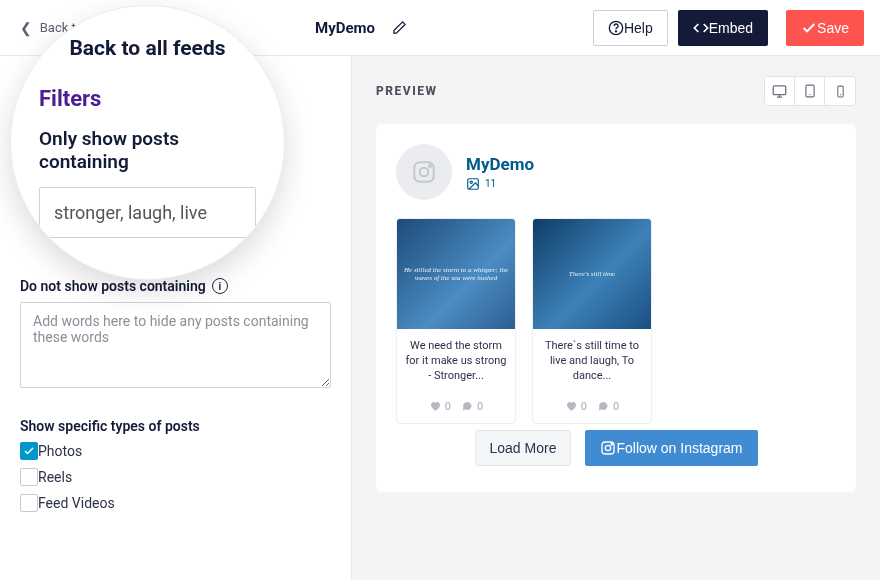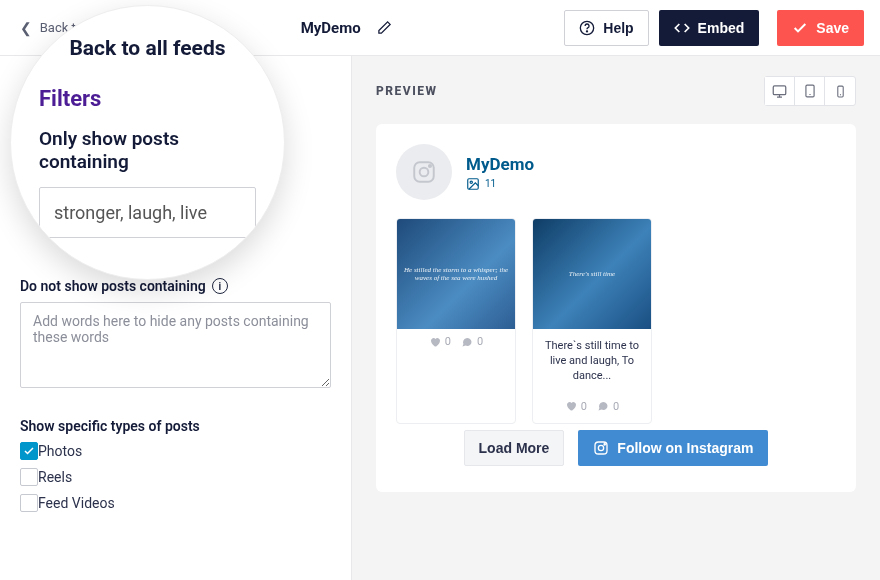--- a/index.html
+++ b/index.html
@@ -6,21 +6,21 @@
   body { font-family: -apple-system, BlinkMacSystemFont, "Segoe UI", Roboto, Helvetica, Arial, sans-serif; background: #fff; color: #141b38; width: 880px; height: 580px; overflow: hidden; position: relative; }
 
   
   .topbar { height: 56px; border-bottom: 1px solid #e8e8eb; display: flex; align-items: center; padding: 0 16px 0 20px; gap: 8px; }
   .back-link { display: flex; align-items: center; gap: 8px; font-size: 13px; color: #5b5f72; cursor: pointer; }
   .chev-left { font-size: 14px; color: #5b5f72; }
   .topbar-center { flex: 1; display: flex; justify-content: center; align-items: center; gap: 10px; }
   .feed-name { font-weight: 700; font-size: 15px; color: #141b38; }
   .edit-pencil { width: 28px; height: 28px; display:flex; align-items:center; justify-content:center; border-radius:4px; }
   .topbar-actions { display:flex; gap:10px; }
-  .btn { height: 36px; padding: 0 14px; border-radius: 2px; font-size: 14px; font-weight: 700; display:flex; align-items:center; gap:8px; border:1px solid transparent; cursor:pointer; }
+  .btn { height: 36px; padding: 0 14px; border-radius: 2px; font-size: 14px; font-weight: 400; display:flex; align-items:center; border:1px solid transparent; cursor:pointer; }
   .btn-outline { background:#fff; border:1px solid #d0d1d7; color:#141b38; }
   .btn-dark { background:#141b38; color:#fff; }
   .btn-primary { background:#fe544f; color:#fff;margin-left:8px; }
 
   
   .main { display:flex; height: calc(100% - 56px); }
   .sidebar { width: 352px; border-right:1px solid #e8e8eb; padding: 22px 20px; overflow:auto; }
   .preview-area { flex:1; background:#f4f4f5; position:relative; padding: 20px 24px 20px 24px; overflow:auto; }
   .field-label { font-size: 14px; font-weight:600; color:#141b38; display:flex; align-items:center; gap:6px; margin-bottom:8px; }
   .info-icon { width:16px; height:16px; border:1.5px solid #1f2740; border-radius:50%; display:inline-flex; align-items:center; justify-content:center; font-size:10px; font-weight:700; color:#1f2740; }
@@ -200,20 +200,21 @@
             <span>11</span>
           </div>
         </div>
       </div>
 
       <div class="grid">
         <div class="post-card">
           <div class="post-thumb">
             <div class="thumb-text">He stilled the storm to a whisper; the waves of the sea were hushed</div>
           </div>
+          <div class="post-body">We need the storm for it make us strong - Stronger...</div>
           <div class="post-footer">
             <span class="count">
               <svg width="12" height="12" viewBox="0 0 24 24" fill="#b7b9c2">
                   <path d="M12 21s-8-5-8-12a5 5 0 0 1 9-3 5 5 0 0 1 9 3c0 7-8 12-8 12z"></path>
                 </svg>
               <span>0</span>
             </span>
             <span class="count">
               <svg width="12" height="12" viewBox="0 0 24 24" fill="#b7b9c2">
                   <path d="M21 11.5a8.38 8.38 0 0 1-8.5 8.5 8.5 8.5 0 0 1-3.5-.8L3 21l1.8-5A8.5 8.5 0 1 1 21 11.5z"></path>

